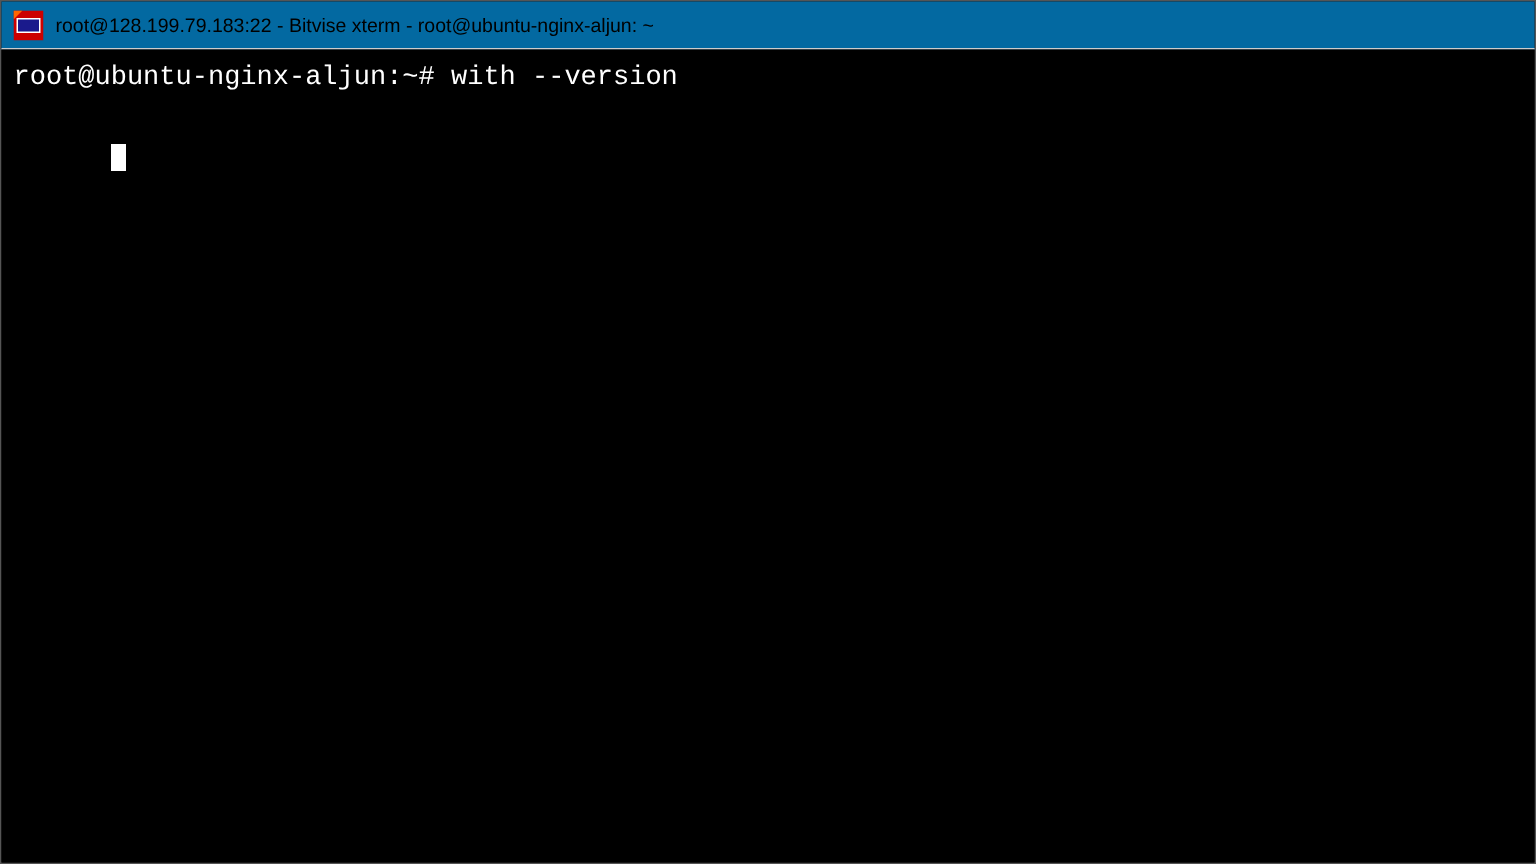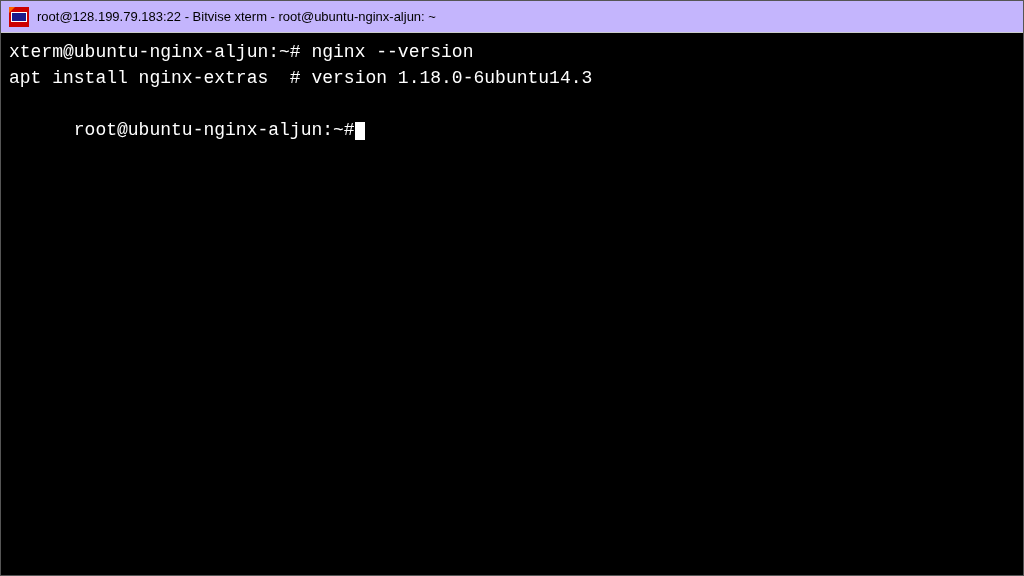--- a/index.html
+++ b/index.html
@@ -18,21 +18,21 @@
 
     .window {
       width: 1024px;
       height: 576px;
       display: flex;
       flex-direction: column;
       border: 1px solid #555;
     }
 
     .titlebar {
-      background: #c4b5fd;
+      background: #0369a1;
       height: 32px;
       display: flex;
       align-items: center;
       padding: 0 8px;
       gap: 8px;
       flex-shrink: 0;
       border-bottom: 1px solid #ccc;
     }
 
     .titlebar-icon {
@@ -83,19 +83,18 @@
   <div class="titlebar">
     <svg class="titlebar-icon" viewBox="0 0 20 20" xmlns="http://www.w3.org/2000/svg">
       <rect width="20" height="20" fill="#c00"></rect>
       <rect x="2" y="5" width="16" height="10" fill="#fff"></rect>
       <rect x="3" y="6" width="14" height="8" fill="#1a1a8c"></rect>
       <polygon points="0,0 6,0 0,6" fill="#ff6600"></polygon>
     </svg>
     <span class="titlebar-title">root@128.199.79.183:22 - Bitvise xterm - root@ubuntu-nginx-aljun: ~</span>
   </div>
   <div class="terminal-body">
-    <div class="terminal-line">xterm@ubuntu-nginx-aljun:~# nginx --version</div>
-    <div class="terminal-line">apt install nginx-extras  # version 1.18.0-6ubuntu14.3</div>
+    <div class="terminal-line">root@ubuntu-nginx-aljun:~# with --version</div>
     <div class="terminal-line">
-      <span>root@ubuntu-nginx-aljun:~#</span><span class="cursor"></span>
+      <span class="cursor"></span>
     </div>
   </div>
 </div>
 
 </body></html>

